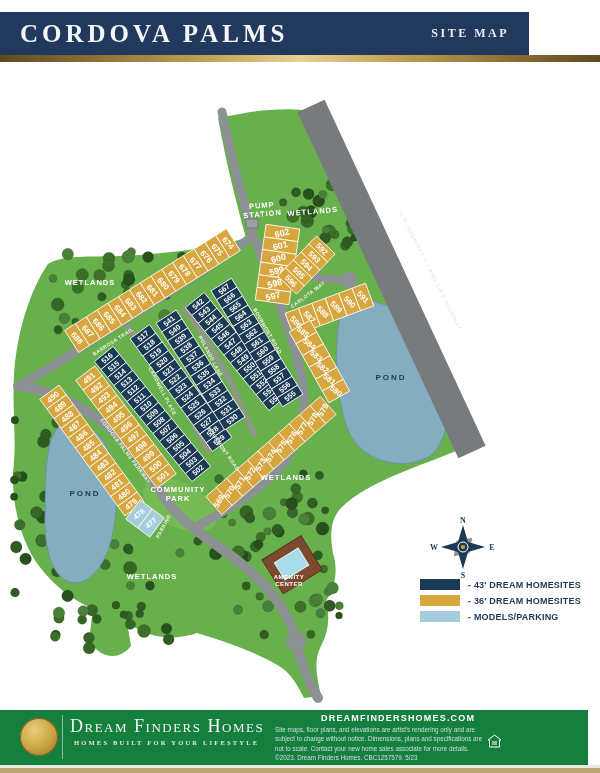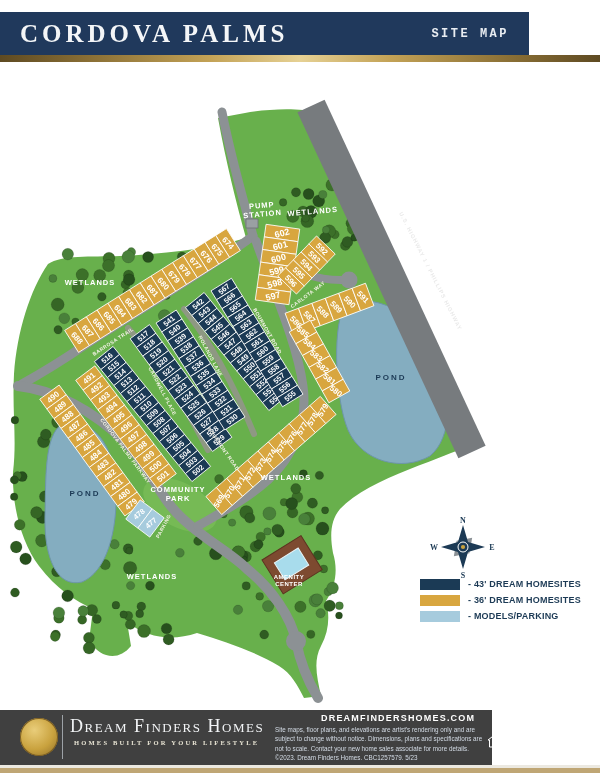--- a/index.html
+++ b/index.html
@@ -3,33 +3,33 @@
 <meta charset="utf-8">
 <style>
   html,body{margin:0;padding:0;}
   body{width:600px;height:773px;position:relative;background:#ffffff;overflow:hidden;
        font-family:"Liberation Sans",sans-serif;}
   
   .header{position:absolute;left:0;top:12px;width:529px;height:43px;background:#20395c;
           display:flex;align-items:center;justify-content:space-between;z-index:5;}
   .header .title{font-family:"Liberation Serif",serif;font-weight:bold;font-size:25px;
                  letter-spacing:4px;color:#f4f6f8;padding-left:20px;}
-  .header .right{font-family:Liberation Mono, monospace;font-weight:bold;font-size:12px;
+  .header .right{font-family:Liberation Serif, serif;font-weight:bold;font-size:12px;
                  letter-spacing:2.5px;color:#e9edf2;padding-right:20px;}
   .goldbar{position:absolute;left:0;top:55px;width:600px;height:7px;z-index:5;
            background:linear-gradient(90deg,#5e4a22,#8a6f35 15%,#c3a256 35%,#e6d194 50%,#c3a256 65%,#8a6f35 85%,#5e4a22);}
   
   #map-svg{position:absolute;left:0;top:0;width:600px;height:773px;z-index:1;}
   
   .legend{position:absolute;left:388px;top:579px;z-index:4;}
-  .legend-row{display:flex;margin-bottom:5px;height:11px;padding-left:32px;}
+  .legend-row{display:flex;align-items:center;margin-bottom:5px;height:11px;padding-left:32px;}
   .swatch{width:40px;height:11px;margin-right:8px;flex:0 0 auto;}
   .legend-label{font-size:9px;font-weight:bold;color:#1c3a55;letter-spacing:0.2px;white-space:nowrap;}
   
-  .footer{position:absolute;left:0;top:710px;width:492px;height:55px;background:#404040;z-index:5;}
+  .footer{position:absolute;left:0;top:710px;width:588px;height:55px;background:#15803d;z-index:5;}
   .footer-strip1{position:absolute;left:0;top:765px;width:600px;height:3px;background:#ece9e1;z-index:5;}
   .footer-strip2{position:absolute;left:0;top:768px;width:600px;height:5px;background:#bfa675;z-index:5;}
   .seal{position:absolute;left:20px;top:8px;width:38px;height:38px;border-radius:50%;
         background:radial-gradient(circle at 38% 32%,#e9cd7a,#c9a23e 55%,#8e6d28 100%);
         box-shadow:0 0 0 1px #7a5d22 inset;}
   .fdiv{position:absolute;left:62px;top:5px;width:1px;height:44px;background:rgba(220,228,236,.6);}
   .brand{position:absolute;left:70px;top:6px;font-family:"Liberation Serif",serif;color:#f2f4f6;
          font-size:18px;font-variant:small-caps;letter-spacing:1.5px;white-space:nowrap;}
   .tagline{position:absolute;left:74px;top:29px;font-family:"Liberation Serif",serif;color:#e8e4d4;
            font-size:6.5px;letter-spacing:2.2px;font-weight:bold;white-space:nowrap;}

